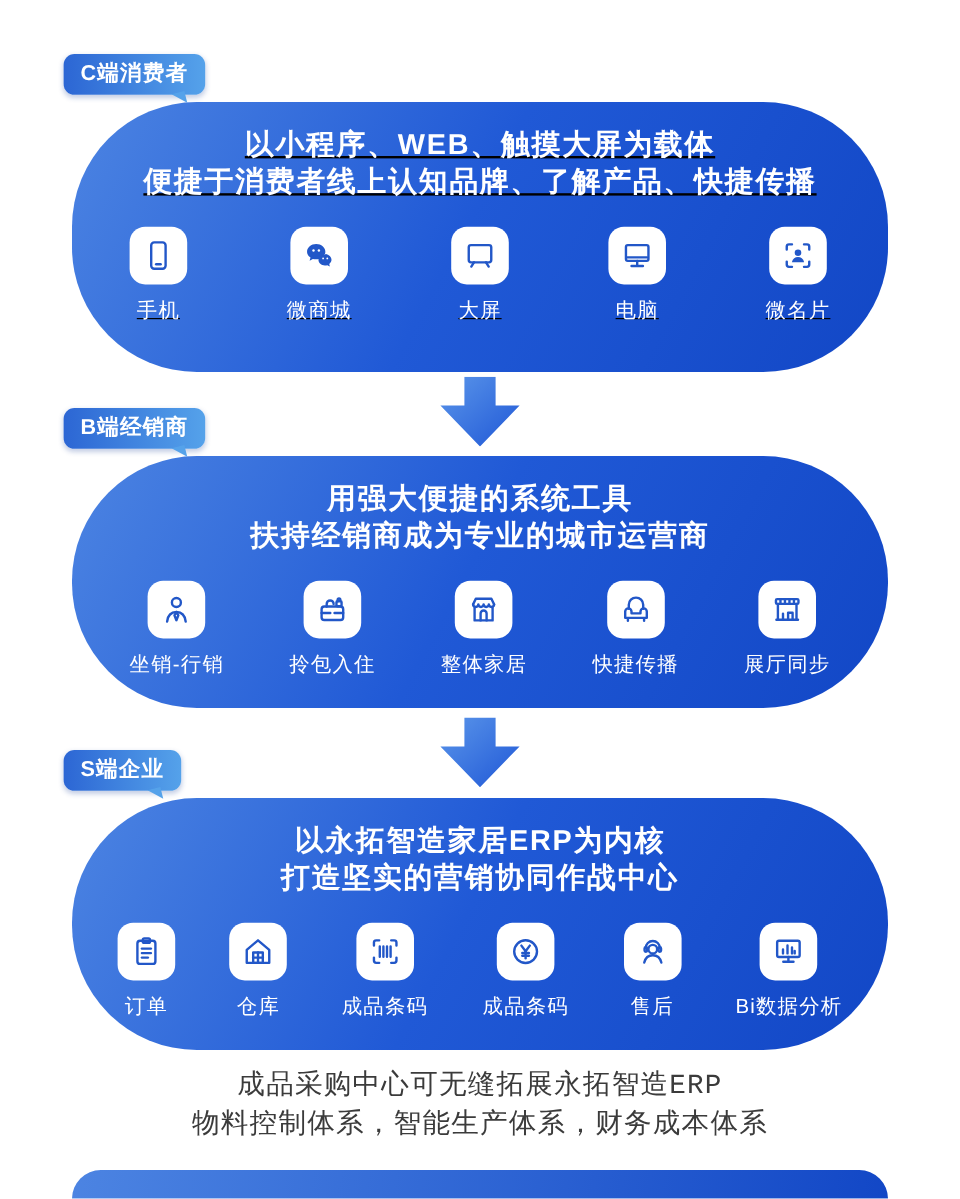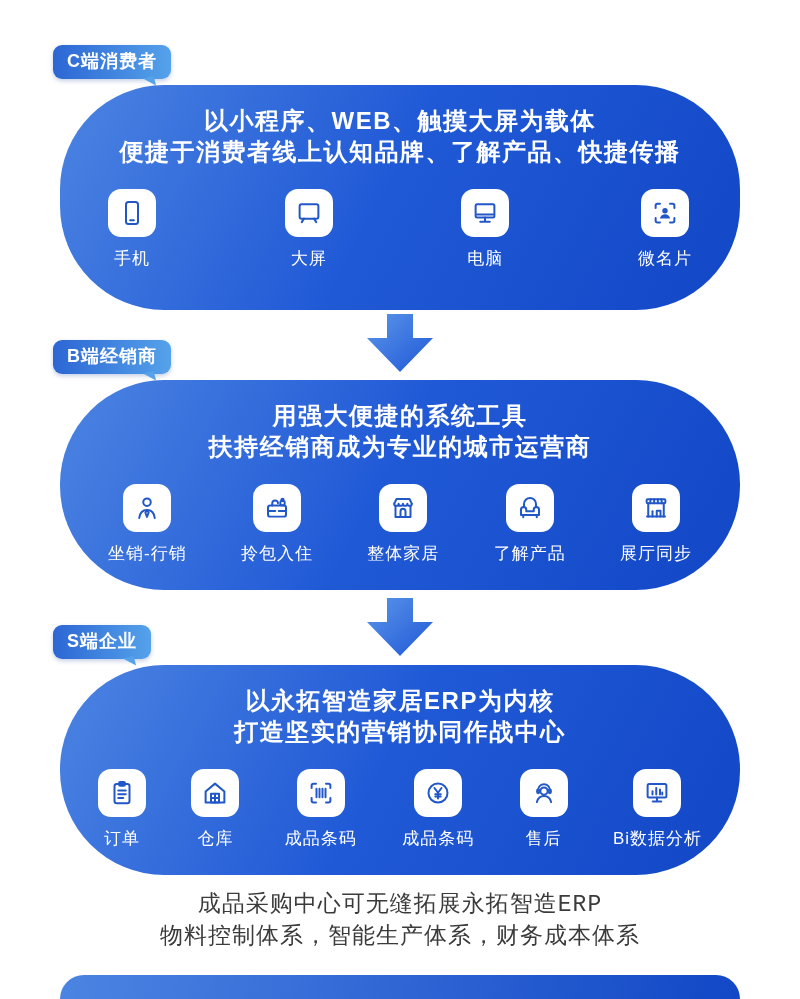--- a/index.html
+++ b/index.html
@@ -3,21 +3,21 @@
 <meta charset="utf-8">
 <style>
   * { margin:0; padding:0; box-sizing:border-box; }
   html,body { background:#fff; }
   .page {
     position:relative; width:800px; height:999px; overflow:hidden;
     background:var(--page-bg, #ffffff);
     font-family:"Liberation Sans","DejaVu Sans",sans-serif;
   }
   .block { position:relative; width:680px; margin:0 auto; }
-  .block.first { margin-top:85px; }
+  .block.first { margin-top:85px;text-decoration:underline; }
   .capsule {
     width:680px; border-radius:104px; color:#fff;
     background:linear-gradient(118deg, var(--capsule-light,#4c84e2) 0%, var(--capsule-mid,#2059d6) 48%, var(--capsule-dark,#1247c6) 100%);
     padding-top:20px;
   }
   .capsule.h1 { height:225px; }
   .capsule.h2 { height:210px; }
   .tag {
     position:absolute; top:-40px; left:-7px; z-index:2;
     display:inline-block; padding:4px 14px 6px;
@@ -76,20 +76,33 @@
             <svg viewBox="0 0 24 24">
                 <rect x="7.2" y="3.2" width="9.6" height="17.6" rx="2"></rect>
                 <line x1="10.5" y1="17.8" x2="13.5" y2="17.8"></line>
               </svg>
           </div>
           <div class="item-label">手机</div>
         </div>
         <div class="item">
           <div class="tile">
             <svg viewBox="0 0 24 24">
+                <path class="f" d="M10 4.3c-3.4 0-6.1 2.3-6.1 5.1 0 1.6.9 3 2.3 3.9l-.6 2.1 2.2-1.2c.7.2 1.4.3 2.2.3 3.4 0 6.1-2.3 6.1-5.1S13.4 4.3 10 4.3z"></path>
+                <path class="f" d="M16.3 10.9c2.2.4 3.9 2 3.9 3.9 0 1.1-.6 2.1-1.5 2.8l.4 1.7-1.7-.9c-.5.2-1 .2-1.6.2-2.4 0-4.3-1.6-4.3-3.6 0-2 1.9-3.6 4.3-3.6z"></path>
+                <circle class="w" cx="8.2" cy="8.6" r="0.8"></circle>
+                <circle class="w" cx="11.8" cy="8.6" r="0.8"></circle>
+                <circle class="w" cx="14.6" cy="13.9" r="0.6"></circle>
+                <circle class="w" cx="17.4" cy="13.9" r="0.6"></circle>
+              </svg>
+          </div>
+          <div class="item-label">微商城</div>
+        </div>
+        <div class="item">
+          <div class="tile">
+            <svg viewBox="0 0 24 24">
                 <rect x="4.5" y="5" width="15" height="11.5" rx="1.5"></rect>
                 <path d="M8 16.5 6.2 19.3"></path>
                 <path d="M16 16.5l1.8 2.8"></path>
               </svg>
           </div>
           <div class="item-label">大屏</div>
         </div>
         <div class="item">
           <div class="tile">
             <svg viewBox="0 0 24 24">
@@ -174,21 +187,21 @@
         </div>
         <div class="item">
           <div class="tile">
             <svg viewBox="0 0 24 24">
                 <path d="M7.2 11.4V8.8a4.8 4.8 0 0 1 9.6 0v2.6"></path>
                 <path d="M4.8 13.3a2.1 2.1 0 0 1 4.2 0v1.2h6v-1.2a2.1 2.1 0 0 1 4.2 0v4.2H4.8z"></path>
                 <path d="M6.6 17.7v1.7"></path>
                 <path d="M17.4 17.7v1.7"></path>
               </svg>
           </div>
-          <div class="item-label">了解产品</div>
+          <div class="item-label">快捷传播</div>
         </div>
         <div class="item">
           <div class="tile">
             <svg viewBox="0 0 24 24">
                 <rect x="4.5" y="5" width="15" height="3.2" rx="0.8"></rect>
                 <path d="M7.5 5v3.2M10.5 5v3.2M13.5 5v3.2M16.5 5v3.2"></path>
                 <path d="M5.8 8.2v10.6M18.2 8.2v10.6"></path>
                 <line x1="4.8" y1="18.8" x2="19.2" y2="18.8"></line>
                 <path d="M9.2 18.8v-4.1"></path>
                 <path d="M12.6 18.8v-4.7h3v4.7"></path>

